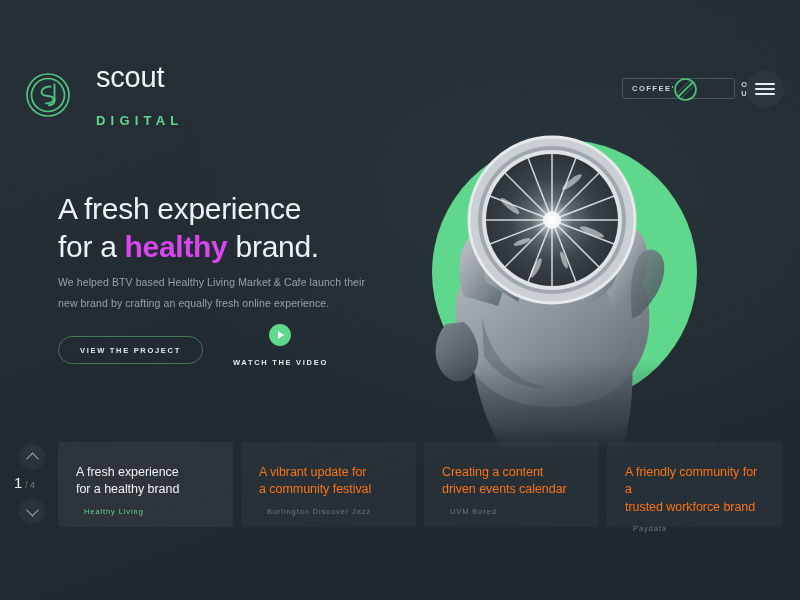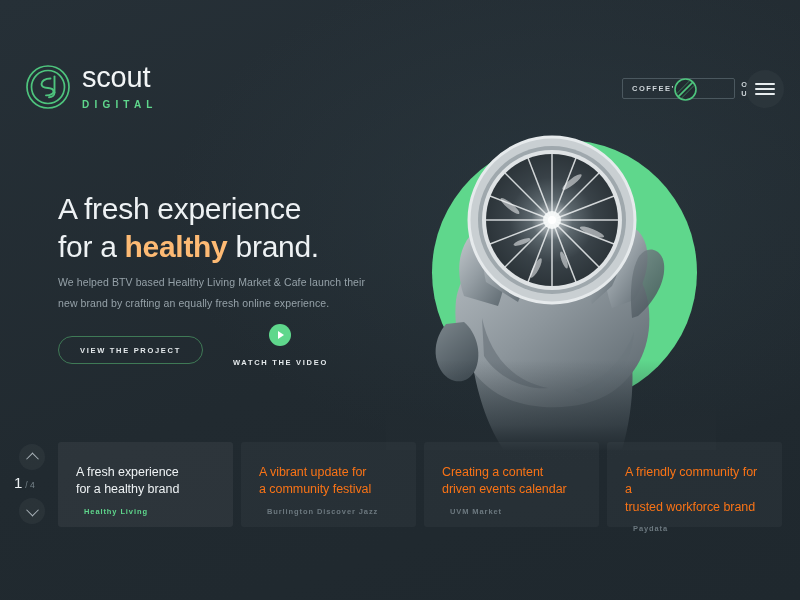--- a/index.html
+++ b/index.html
@@ -61,41 +61,41 @@
     width: 800px;
     height: 150px;
   }
 
   #logo-lockup {
     position: absolute;
     left: 25px;
     top: 63px;
     display: flex;
     align-items: center;
-    gap: 11px;
+    gap: 25px;
   }
 
   #logo-mark { width: 46px; height: 46px; display: block; }
 
   .logo-text-wrap { display: flex; flex-direction: column; line-height: 1; }
 
   #logo-wordmark {
     font-size: 29px;
     font-weight: 400;
     color: #f2f5f6;
     letter-spacing: -0.2px;
     line-height: 1;
   }
 
   #logo-subword {
-    font-size: 10px;
+    font-size: 13px;
     font-weight: 600;
     color: #5fd78c;
     letter-spacing: 5.2px;
-    margin-top: 8px;
+    margin-top: 22px;
     line-height: 1;
     text-align: right;
   }
 
   
   #coffee-button {
     position: absolute;
     left: 622px;
     top: 78px;
     width: 113px;
@@ -157,21 +157,21 @@
   }
 
   #hero-heading {
     font-size: 30px;
     font-weight: 300;
     color: #eef2f4;
     line-height: 1.27;
     letter-spacing: -0.3px;
     white-space: pre-line;
   }
-  #hero-heading .strong { font-weight: 700; color: #fdba74; }
+  #hero-heading .strong { font-weight: 700; color: #d946ef; }
 
   #hero-paragraph {
     margin-top: 6px;
     font-size: 10.5px;
     font-weight: 400;
     color: #95a1a8;
     line-height: 1.95;
     letter-spacing: 0.1px;
     white-space: pre-line;
   }
@@ -320,21 +320,21 @@
     line-height: 1.38;
     color: #f97316;
     letter-spacing: -0.05px;
     white-space: pre-line;
   }
   .carousel-card.active .card-title { color: #eef2f4; }
 
   .card-client {
     margin-top: 8px;
     font-size: 7.5px;
-    font-weight: 700;
+    font-weight: 400;
     letter-spacing: 0.9px;
     color: #6c787f;
     padding-left: 8px;
   }
   .carousel-card.active .card-client { color: #5fd78c; }
 </style>
 </head>
 <body>
 
 <div id="stage">
@@ -522,21 +522,21 @@
           <div class="card-client">Healthy Living</div>
         </div>
         <div class="carousel-card">
           <div class="card-title">A vibrant update for
 a community festival</div>
           <div class="card-client">Burlington Discover Jazz</div>
         </div>
         <div class="carousel-card">
           <div class="card-title">Creating a content
 driven events calendar</div>
-          <div class="card-client">UVM Market</div>
+          <div class="card-client">UVM Bored</div>
         </div>
         <div class="carousel-card">
           <div class="card-title">A friendly community for a
 trusted workforce brand</div>
           <div class="card-client">Paydata</div>
         </div>
       </div>
   </div>
 
 </div>

